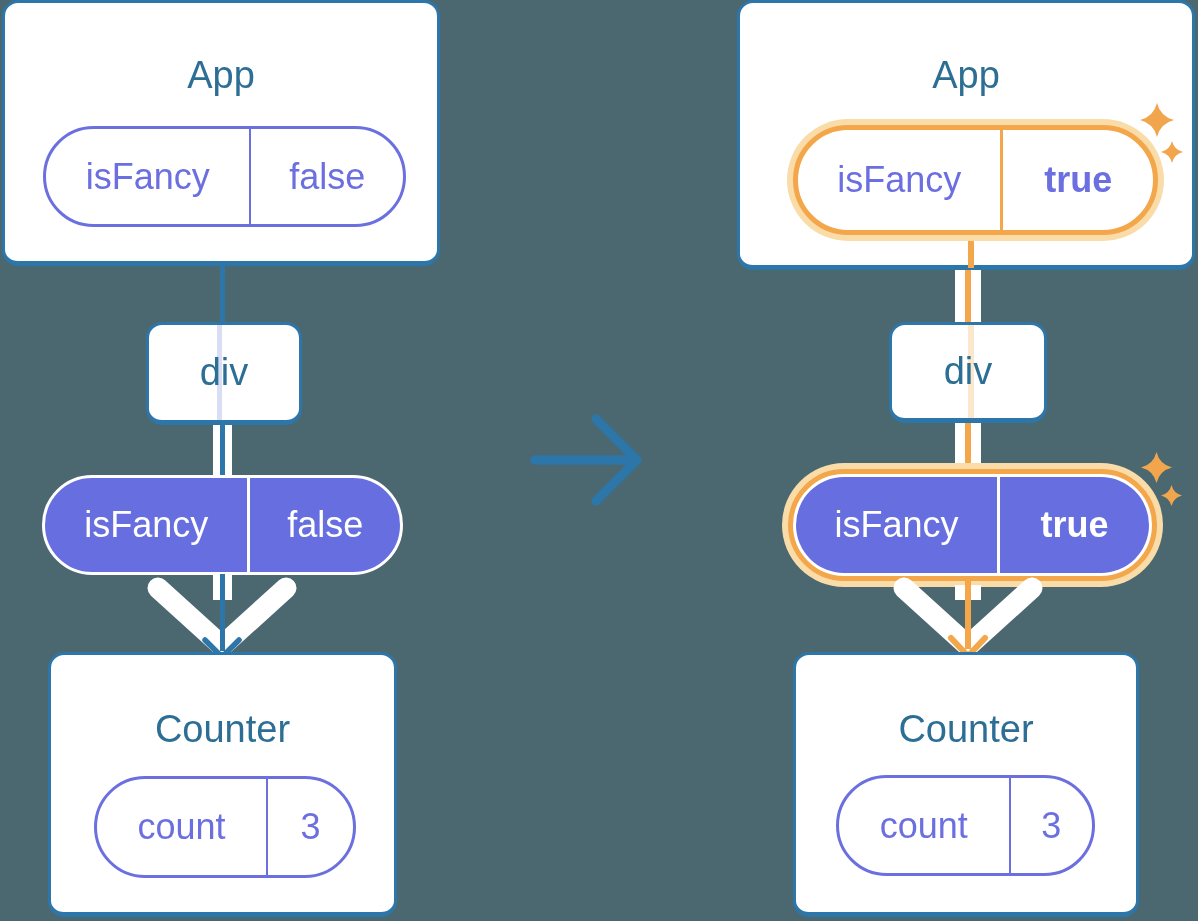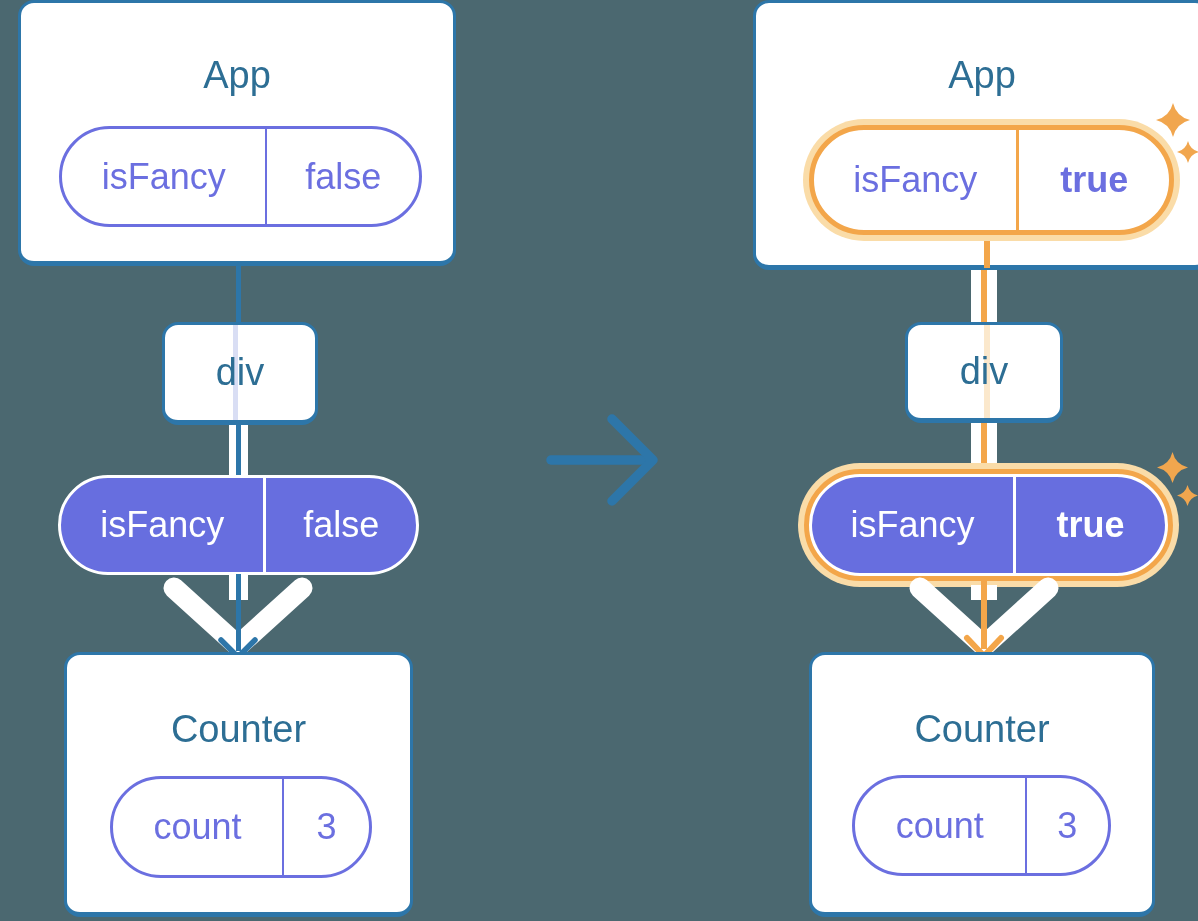--- a/index.html
+++ b/index.html
@@ -1,21 +1,21 @@
 <!DOCTYPE html>
 <html><head>
 <meta charset="utf-8">
 <style>
   html,body{margin:0;padding:0;}
   body{
     width:1198px;height:921px;overflow:hidden;
     background:#4B6870;
     font-family:"Liberation Sans", sans-serif;
   }
-  .stage{position:absolute;top:0;left:0;width:1036px;height:921px;margin-left:16px;}
+  .stage{position:absolute;top:0;left:0;width:1036px;height:921px;}
   .abs{position:absolute;box-sizing:border-box;}
 
   
   .card{
     position:absolute;box-sizing:border-box;
     background:#ffffff;
     border:3px solid #2D76A9;border-bottom-width:5px;
     border-radius:16px;
   }
   .node-title{

